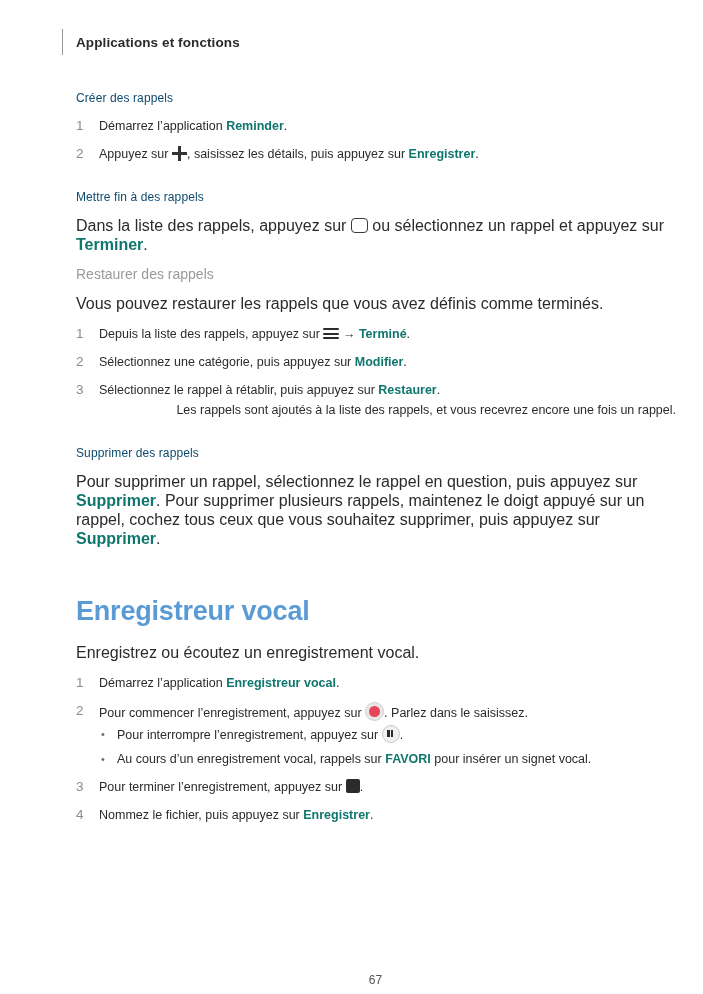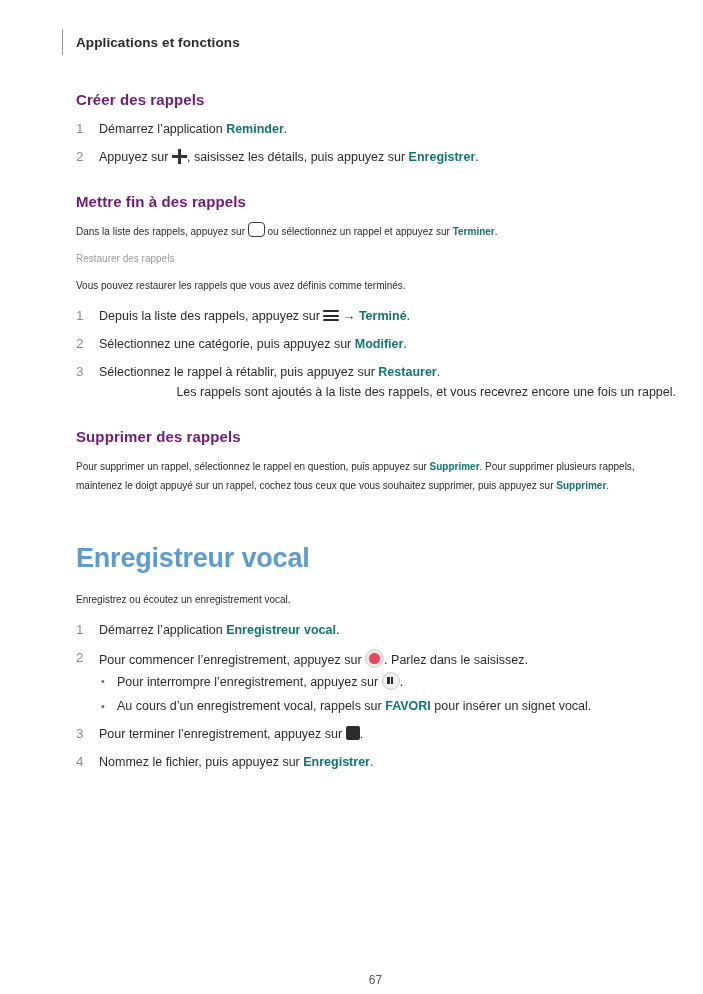--- a/index.html
+++ b/index.html
@@ -46,45 +46,45 @@
   }
 
   .content {
     position: absolute;
     left: 52px;
     top: 78px;
     width: 600px;
   }
 
   h2.section-title {
-    font-size: 15px;
-    font-weight: bold;
+    font-size: 12px;
+    font-weight: normal;
     margin: 0 0 12px 0;
-    color: #701a75;
+    color: #0c4a6e;
     letter-spacing: 0.1px;
   }
   h2.section-title.spaced-top {
     margin-top: 26px;
   }
   h3.sub-title {
-    font-size: 10px;
+    font-size: 14px;
     font-weight: normal;
     color: #9a9a9a;
     margin: 0 0 12px 0;
   }
   h1.chapter-title {
     font-size: 27px;
     font-weight: bold;
     color: #5b9bd5;
     margin: 0 0 16px 0;
     letter-spacing: -0.2px;
   }
 
   p.para {
-    font-size: 10px;
+    font-size: 16px;
     line-height: 19px;
     margin: 0 0 12px 0;
     color: #2b2b2b;
   }
 
   ol.steps {
     list-style: none;
     margin: 0 0 4px 0;
     padding: 0;
   }

